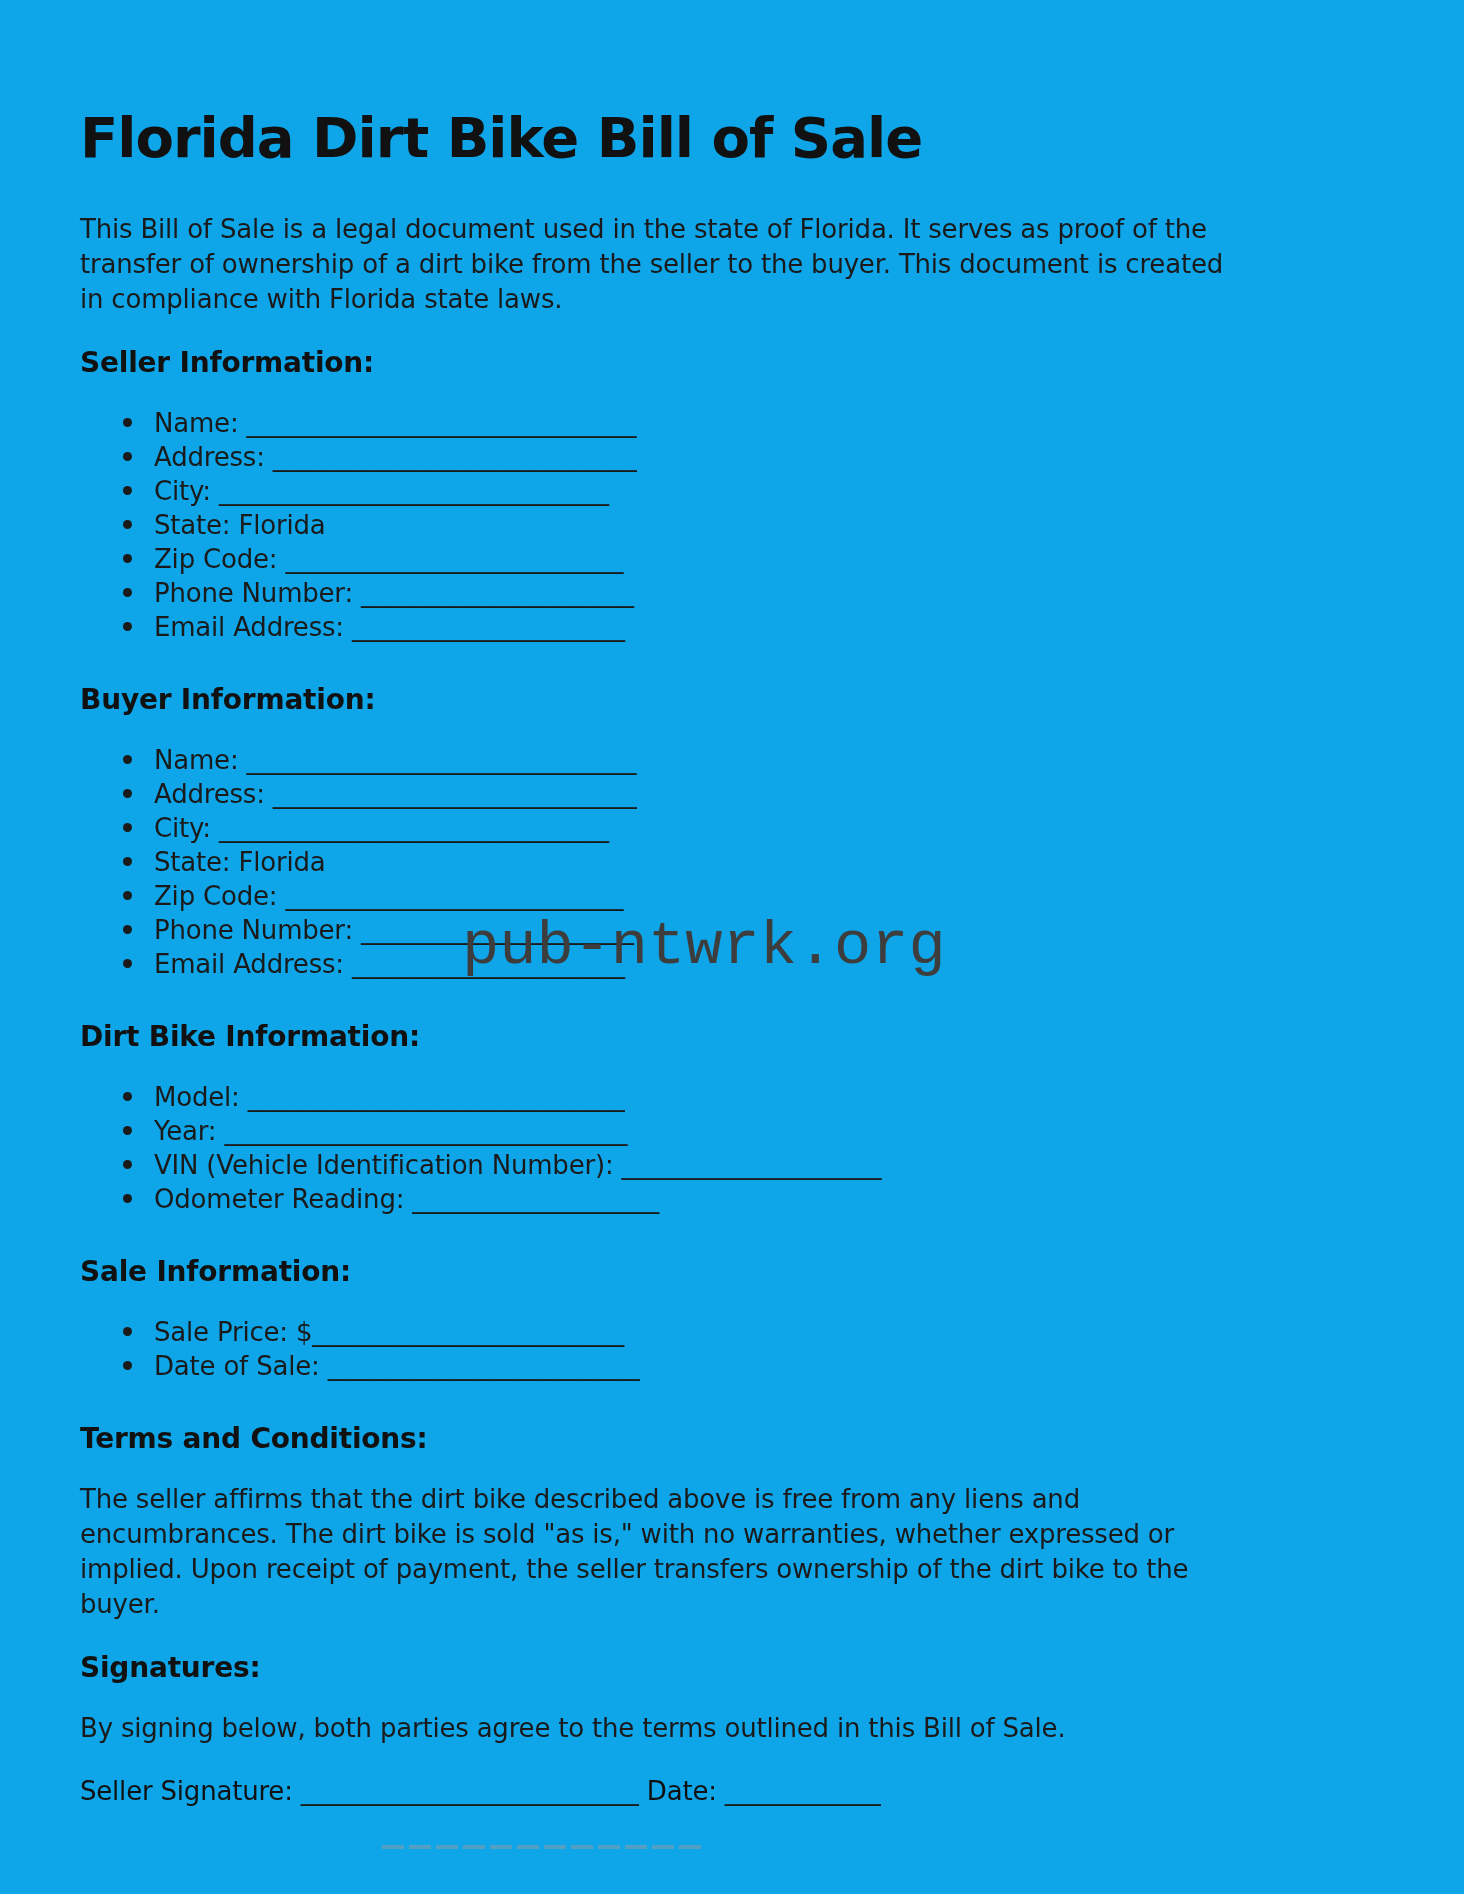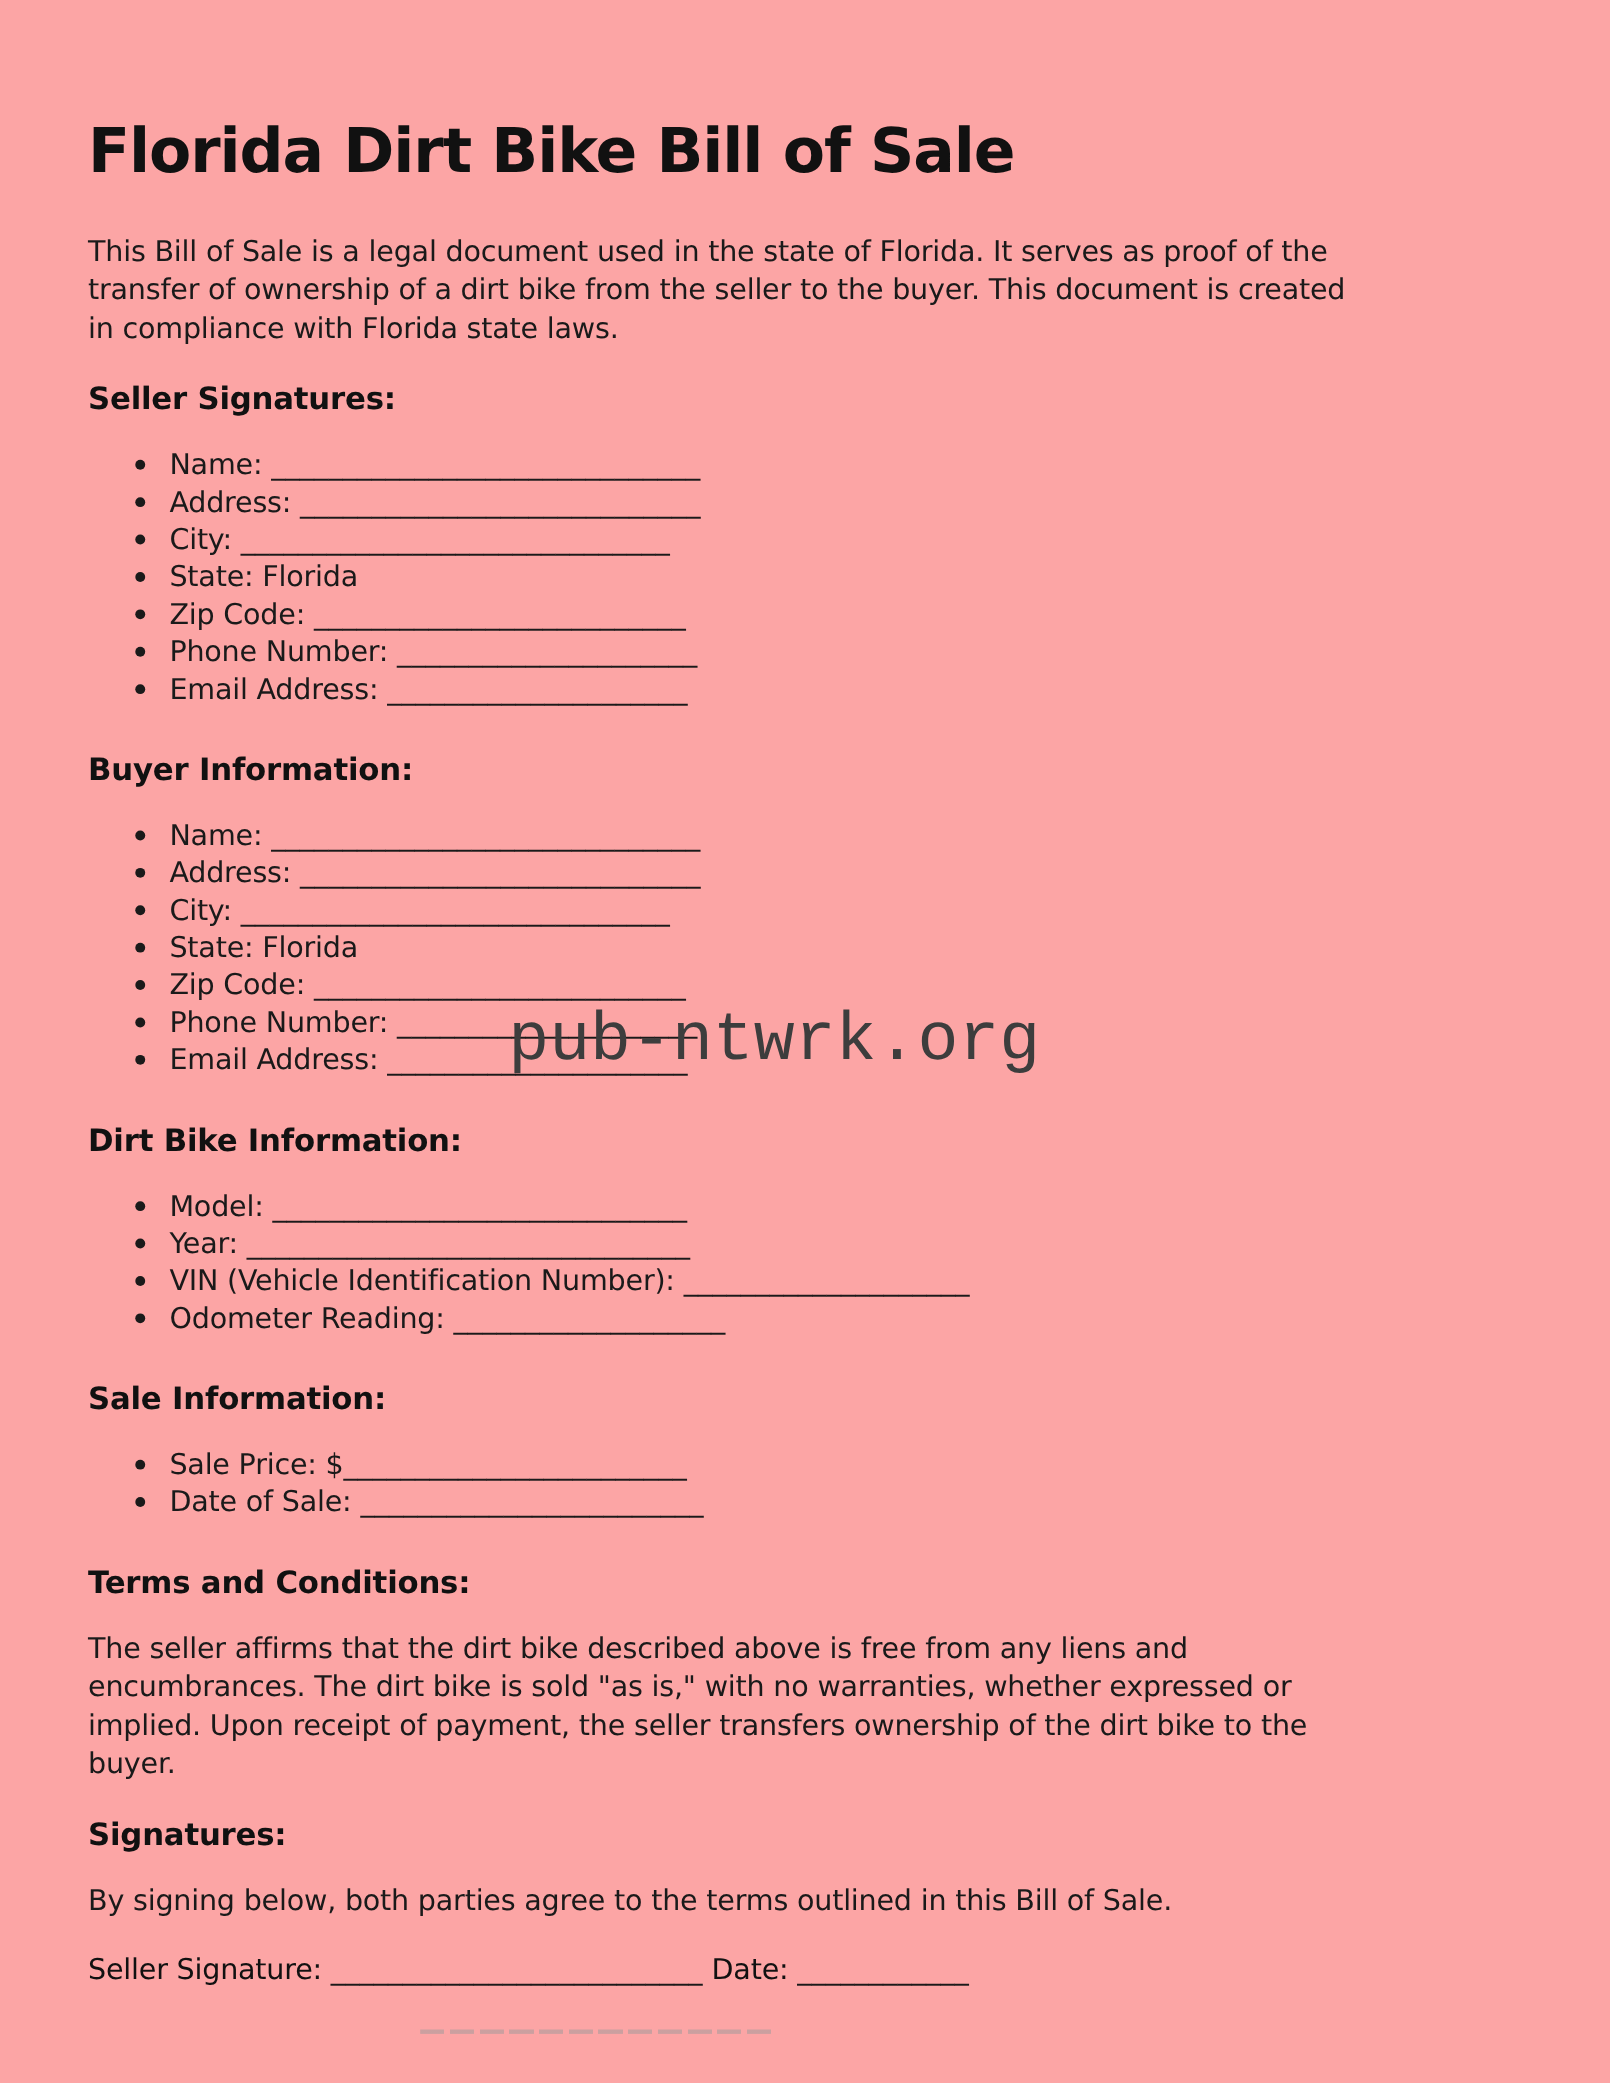--- a/index.html
+++ b/index.html
@@ -1,21 +1,21 @@
 <!DOCTYPE html>
 <html><head>
 <meta charset="utf-8">
 <style>
   html,body { margin:0; padding:0; background:#ffffff; }
   .page {
     position:relative;
     width:1464px; height:1894px;
     box-sizing:border-box;
     padding:100px 96px 0 80px;
-    background:#fca5a5;
+    background:#0ea5e9;
     overflow:hidden;
     font-family:"DejaVu Sans", sans-serif;
     font-size:26px;
     line-height:35px;
     letter-spacing:-0.2px;
     color:#1a1a1a;
   }
   h1.doc-title {
     font-size:56px;
     line-height:76px;
@@ -84,21 +84,21 @@
 
 <div class="page">
 
   <h1 class="doc-title">Florida Dirt Bike Bill of Sale</h1>
 
   <p class="para">This Bill of Sale is a legal document used in the state of Florida. It serves as proof of the
 transfer of ownership of a dirt bike from the seller to the buyer. This document is created
 in compliance with Florida state laws.</p>
 
   <section>
-    <h2 class="sec-heading">Seller Signatures:</h2>
+    <h2 class="sec-heading">Seller Information:</h2>
     <ul class="fields">
   <li><span class="lbl">Name: </span><span class="blank">______________________________</span></li>
 
   <li><span class="lbl">Address: </span><span class="blank">____________________________</span></li>
 
   <li><span class="lbl">City: </span><span class="blank">______________________________</span></li>
 
   <li><span class="lbl">State: Florida</span><span class="blank"></span></li>
 
   <li><span class="lbl">Zip Code: </span><span class="blank">__________________________</span></li>

